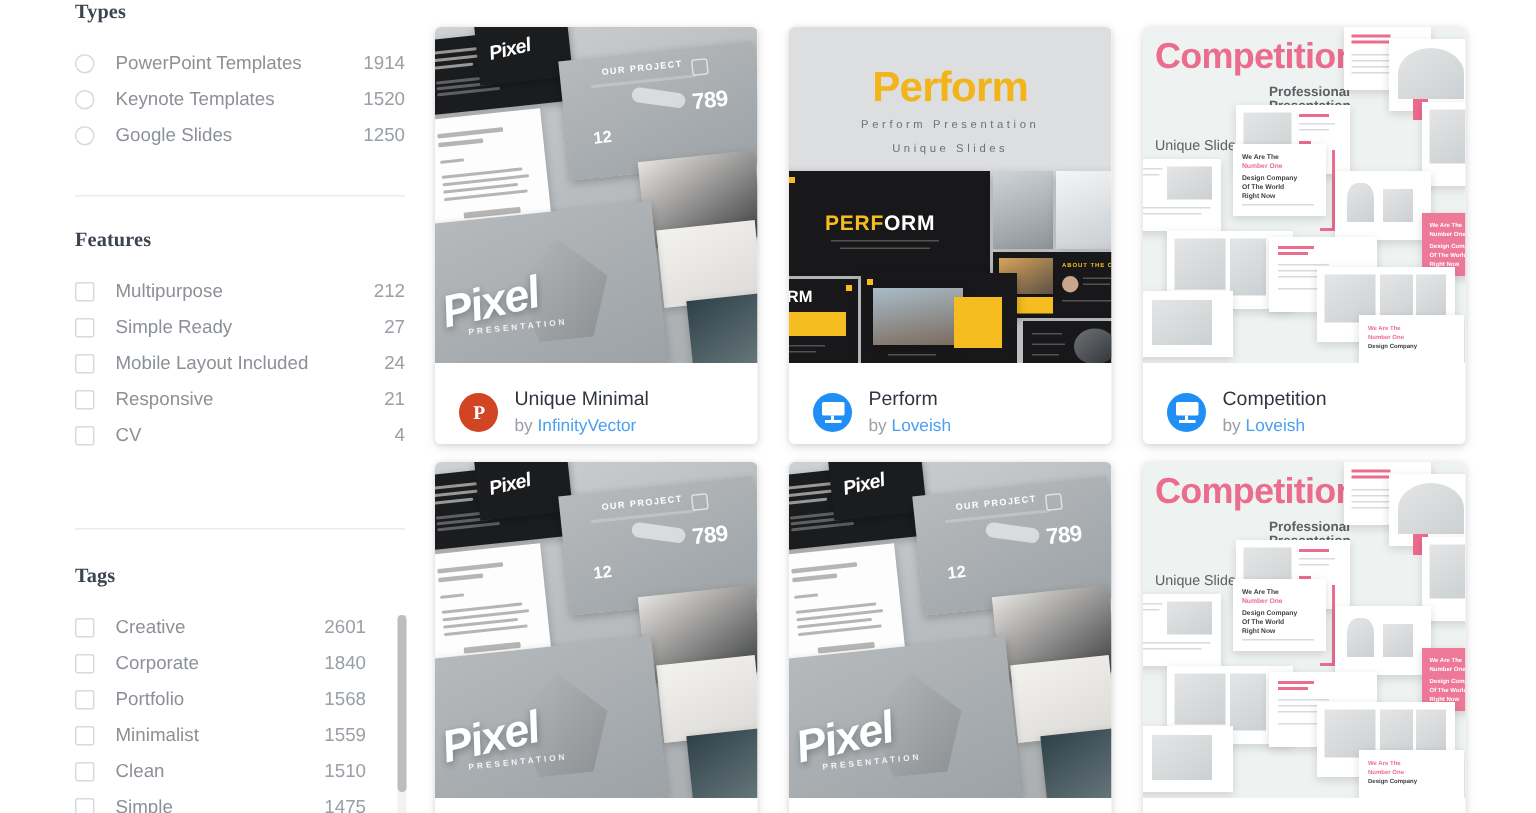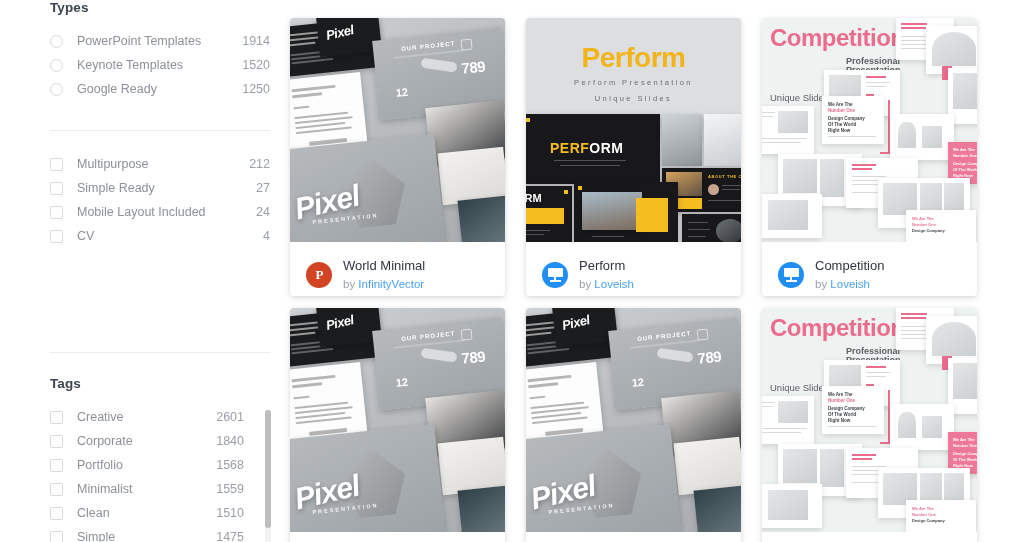--- a/index.html
+++ b/index.html
@@ -14,21 +14,21 @@
   #page { position: relative; width: 1024px; height: 542px; background: #fff; overflow: hidden; }
 
   
   #sidebar {
     position: absolute; left: 0; top: 0; width: 282px; height: 542px;
     background: #fff; overflow: hidden;
   }
   .facet { position: absolute; left: 50px; width: 220px; }
   .facet-title {
     font-size: 13.5px; font-weight: bold; color: #3c4450;
-    letter-spacing: .1px; margin: 0 0 14px 0;
+    letter-spacing: .1px; margin: 0 0 14px 0; font-family: Liberation Serif, serif;
   }
   .facet-divider {
     position: absolute; left: 50px; width: 220px; height: 1px;
     background: #ececec;
   }
   .facet-row {
     display: flex; align-items: center;
     height: 24px; margin-bottom: 0px;
     cursor: pointer;
   }
@@ -178,42 +178,48 @@
         <span class="facet-label">PowerPoint Templates</span>
         <span class="facet-count">1914</span>
       </div>
       <div class="facet-row">
         <span class="ctrl-radio"></span>
         <span class="facet-label">Keynote Templates</span>
         <span class="facet-count">1520</span>
       </div>
       <div class="facet-row">
         <span class="ctrl-radio"></span>
-        <span class="facet-label">Google Ready</span>
+        <span class="facet-label">Google Slides</span>
         <span class="facet-count">1250</span>
       </div>
     </div>
 
     <div class="facet-divider" style="top:130px;"></div>
 
     <div class="facet" style="top:152px;">
+      <div class="facet-title">Features</div>
       <div class="facet-row">
         <span class="ctrl-check"></span>
         <span class="facet-label">Multipurpose</span>
         <span class="facet-count">212</span>
       </div>
       <div class="facet-row">
         <span class="ctrl-check"></span>
         <span class="facet-label">Simple Ready</span>
         <span class="facet-count">27</span>
       </div>
       <div class="facet-row">
         <span class="ctrl-check"></span>
         <span class="facet-label">Mobile Layout Included</span>
         <span class="facet-count">24</span>
+      </div>
+      <div class="facet-row">
+        <span class="ctrl-check"></span>
+        <span class="facet-label">Responsive</span>
+        <span class="facet-count">21</span>
       </div>
       <div class="facet-row">
         <span class="ctrl-check"></span>
         <span class="facet-label">CV</span>
         <span class="facet-count">4</span>
       </div>
     </div>
 
     <div class="facet-divider" style="top:352px;"></div>
 
@@ -299,21 +305,21 @@
             <div class="p-txt" style="left:30px; top:72px; font-size:5.5px; letter-spacing:2px; opacity:.85;">PRESENTATION</div>
           </div>
           <div class="photo-tile" style="left:170px; top:180px; width:50px; height:50px; background:linear-gradient(150deg,#2f4148,#6b7b80); transform:rotate(-6deg);"></div>
         </div>
       </div>
       <div class="card-foot">
         <div class="type-badge badge-ppt">
           <span class="glyph">P</span>
         </div>
         <div class="card-meta">
-          <div class="card-title">World Minimal</div>
+          <div class="card-title">Unique Minimal</div>
           <div class="card-author">
             <span>by</span>
             <span class="by-link">InfinityVector</span>
           </div>
         </div>
       </div>
     </div>
 
     <div class="card" style="left:244px; top:18px; width:215px; height:278px;">
       <div class="thumb" style="height:224px;">

